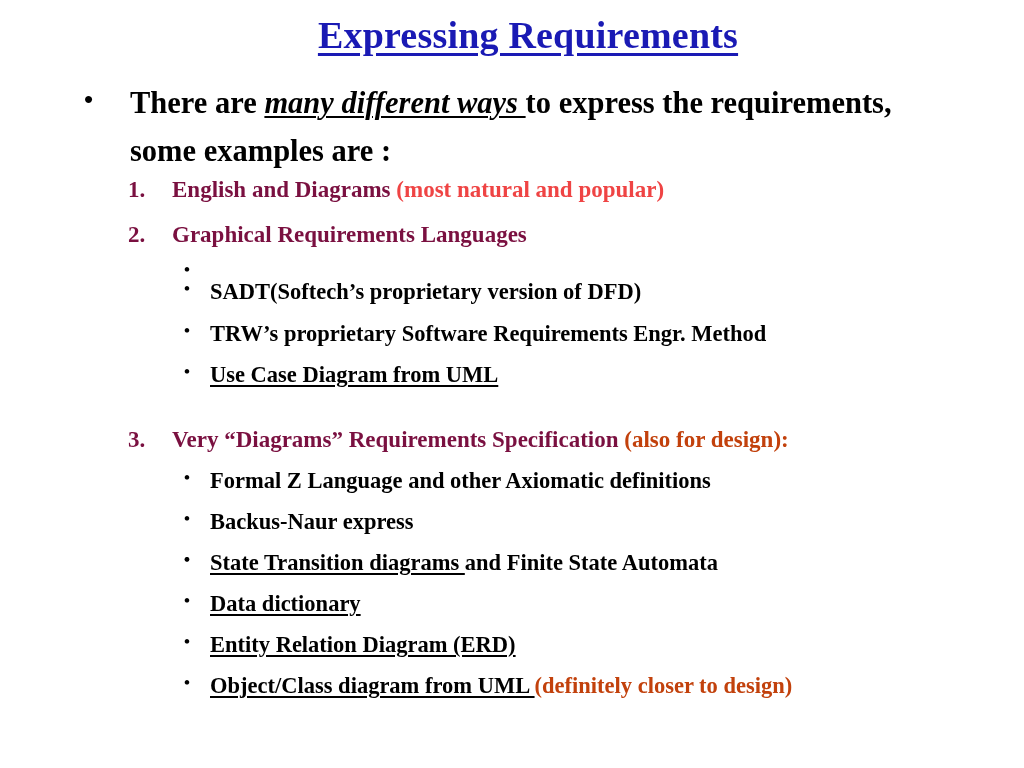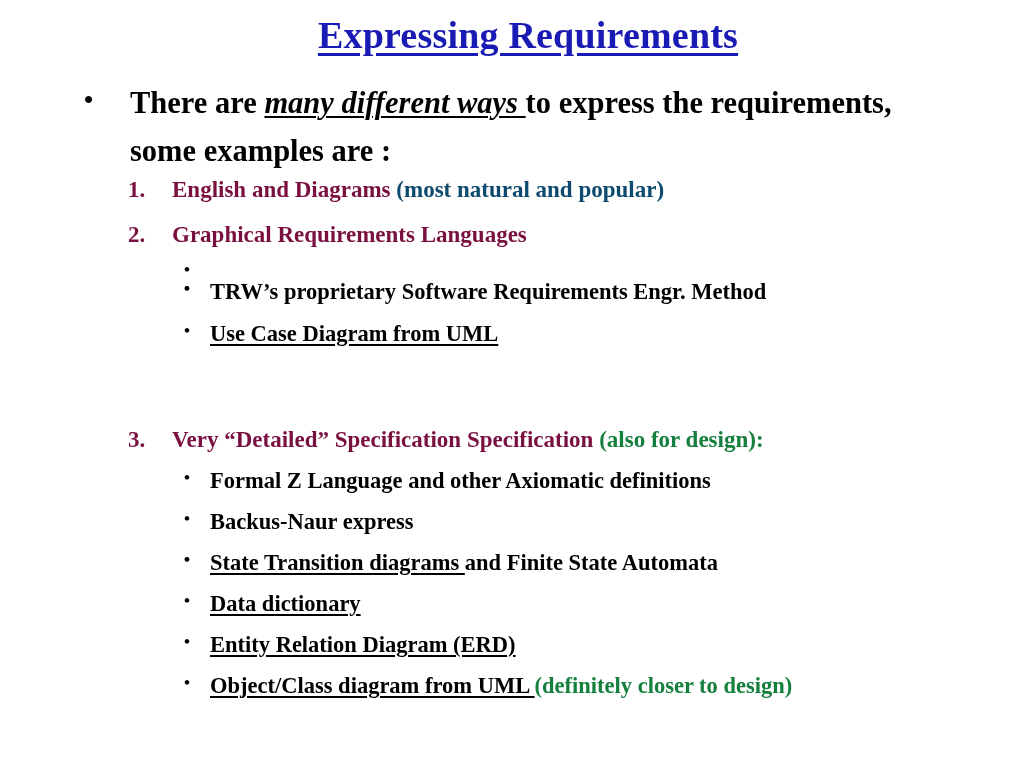--- a/index.html
+++ b/index.html
@@ -88,22 +88,22 @@
     position: absolute;
     left: 0;
     top: 0;
     width: 34px;
     color: #7a1040;
   }
   .num-item .num-text {
     display: inline-block;
     margin-left: 44px;
   }
-  .blk { color: #0c4a6e; }
-  .blu { color: #15803d; }
+  .blk { color: #ef4444; }
+  .blu { color: #c2410c; }
 
   
   #num-row-1 { margin-top: 0px; }
   #num-row-2 { margin-top: 22px; }
 
   
   .subgroup { }
   .sub-item {
     position: relative;
     font-size: 22.5px;
@@ -174,37 +174,38 @@
   </div>
 
   <div class="group-a subgroup">
 
     <div class="sub-item">
       <span class="s-dot">•</span>
     </div>
 
     <div class="sub-item">
       <span class="s-dot">•</span>
+      <span class="s-text"><span class="und"></span><span>SADT(Softech’s proprietary version of DFD)</span></span>
     </div>
 
     <div class="sub-item">
       <span class="s-dot">•</span>
       <span class="s-text"><span class="und"></span><span>TRW’s proprietary Software Requirements Engr. Method</span></span>
     </div>
 
     <div class="sub-item">
       <span class="s-dot">•</span>
       <span class="s-text"><span class="und">Use Case Diagram  from UML</span><span></span></span>
     </div>
 
   </div>
 
   <div class="num-item item3">
     <span class="num-marker">3.</span>
-    <span class="num-text"><span>Very “Detailed” Specification Specification</span><span class="blu"> (also for design):</span></span>
+    <span class="num-text"><span>Very “Diagrams” Requirements Specification</span><span class="blu"> (also for design):</span></span>
   </div>
 
   <div class="group-b subgroup">
 
     <div class="sub-item">
       <span class="s-dot">•</span>
       <span class="s-text"><span class="und"></span><span>Formal Z Language and other Axiomatic definitions</span><span class="blu"></span></span>
     </div>
 
     <div class="sub-item">

